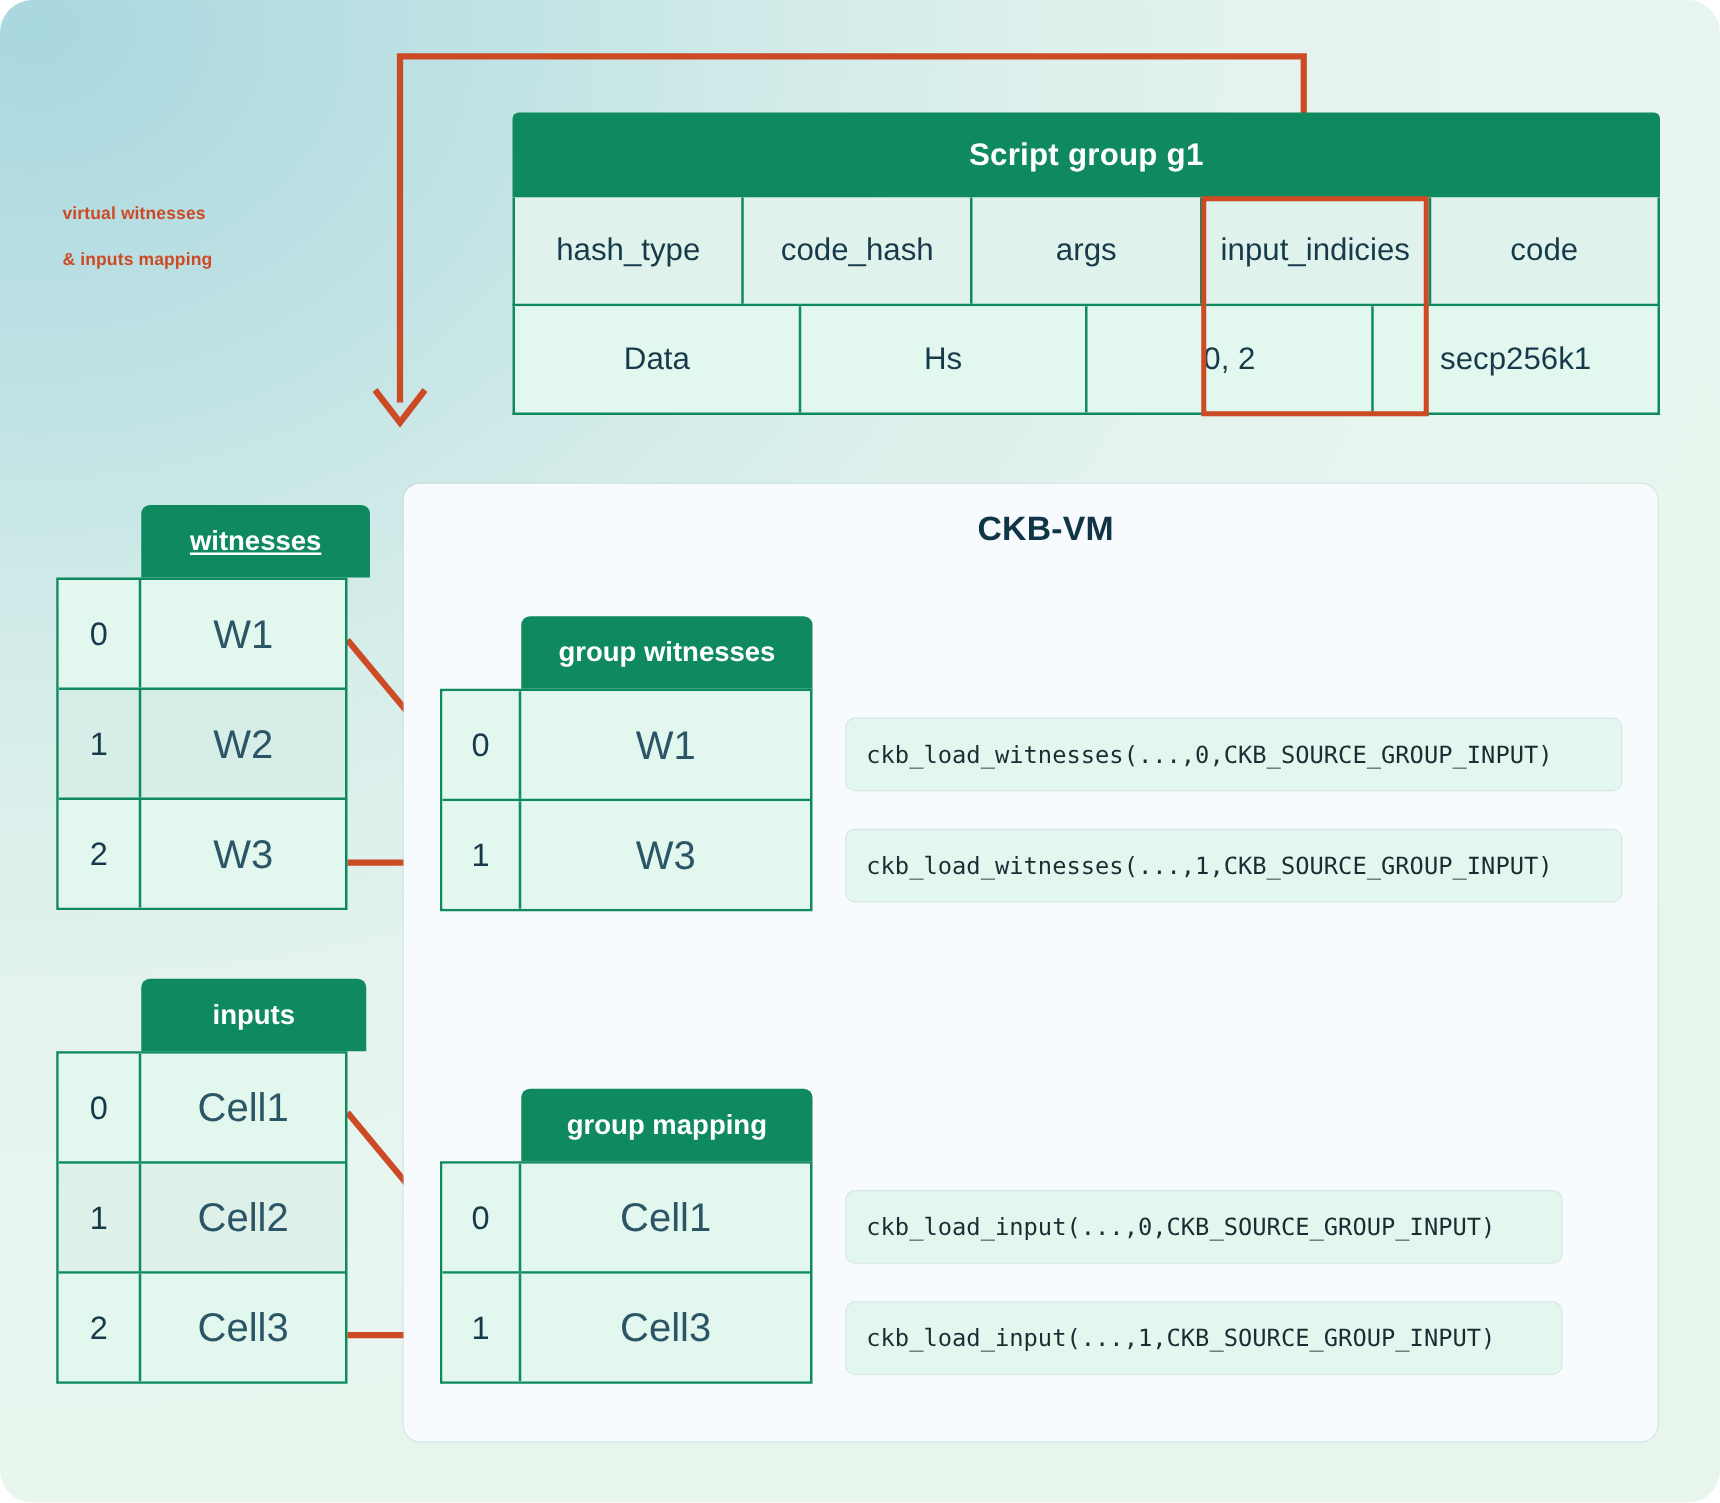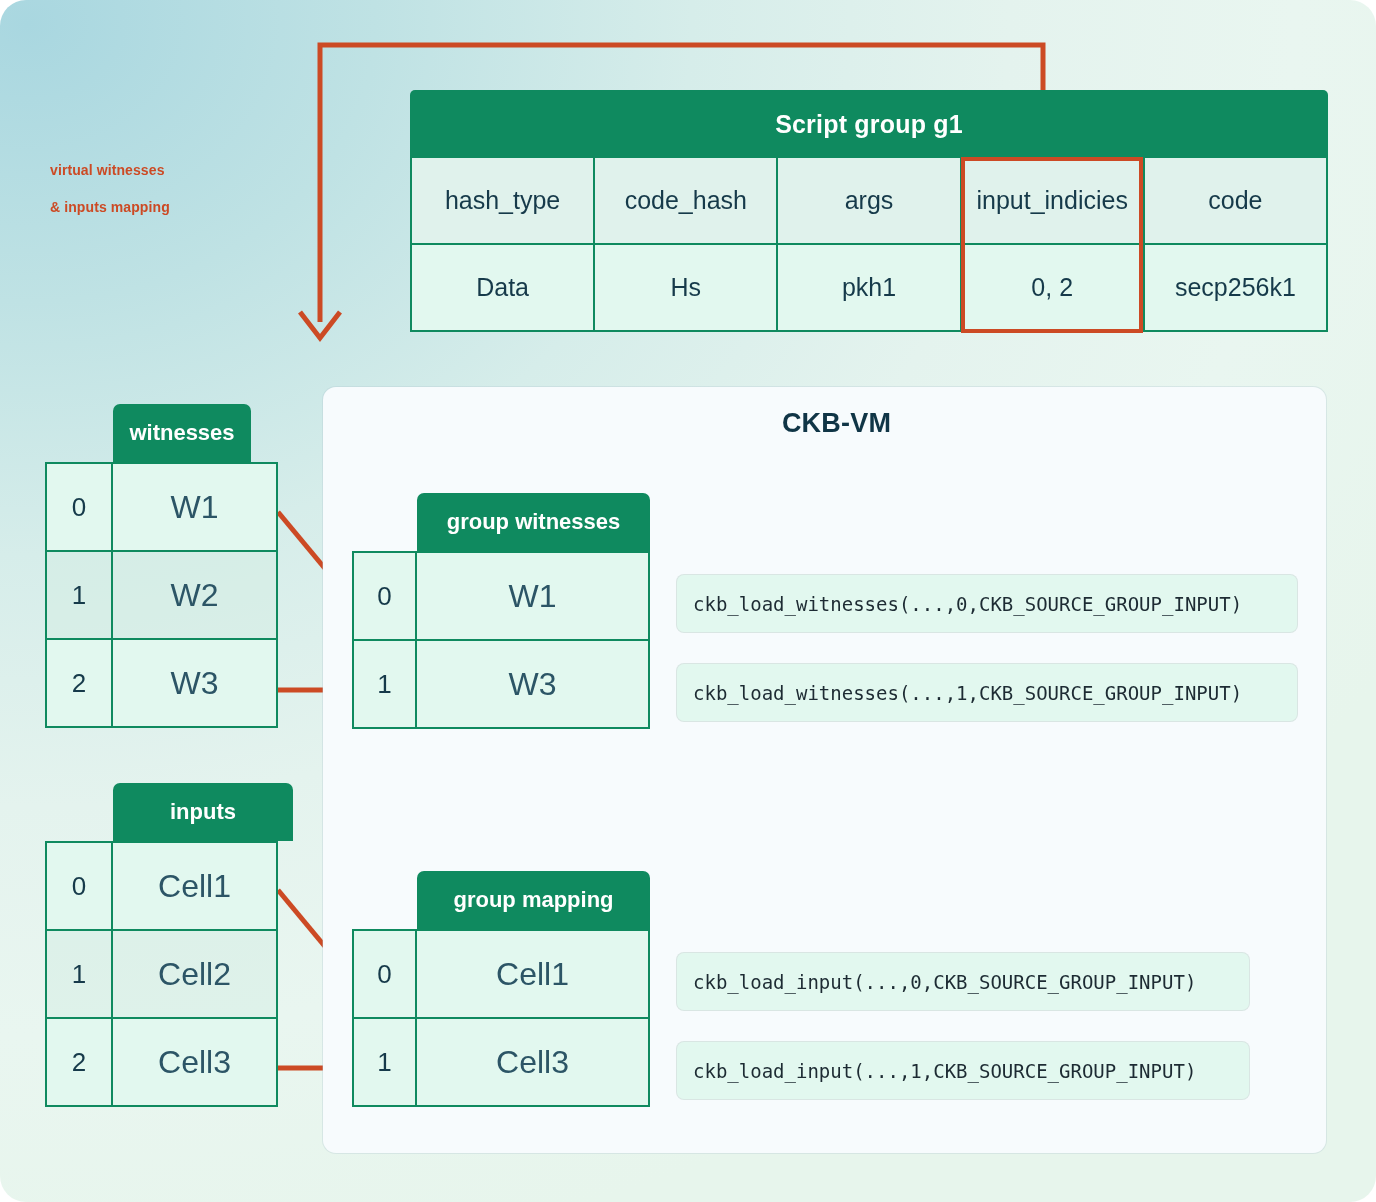--- a/index.html
+++ b/index.html
@@ -144,21 +144,21 @@
     align-items: center;
     justify-content: center;
     font-size: 32px;
     color: #2c5566;
     box-sizing: border-box;
   }
   .row-active { background: #e2f8ef; }
   .row-dim { background: rgba(213,238,228,0.52); }
 
   
-  #witnesses-head { left: 113px; top: 404px; width: 138px; height: 58px; }
+  #witnesses-head { left: 113px; top: 404px; width: 183px; height: 58px; text-decoration: underline; }
   #witnesses-body {
     left: 45px; top: 462px; width: 233px; height: 266px;
     border: 2px solid #0f8a5f;
   }
   #witnesses-body .t-row { height: 88px; }
   #witnesses-body .t-row:last-child { height: 86px; }
   #witnesses-body .t-idx { width: 66px; }
 
   #inputs-head { left: 113px; top: 783px; width: 180px; height: 58px; }
   #inputs-body {
@@ -239,21 +239,20 @@
     <div class="sg-row hdr">
       <div class="sg-cell">hash_type</div>
       <div class="sg-cell">code_hash</div>
       <div class="sg-cell">args</div>
       <div class="sg-cell">input_indicies</div>
       <div class="sg-cell">code</div>
     </div>
     <div class="sg-row val">
       <div class="sg-cell">Data</div>
       <div class="sg-cell">Hs</div>
-      <div class="sg-cell">pkh1</div>
       <div class="sg-cell">0, 2</div>
       <div class="sg-cell">secp256k1</div>
     </div>
   </div>
   <div class="abs" id="sg-highlight"></div>
 
   <div class="abs" id="vm-panel"></div>
   <div class="abs" id="vm-title">CKB-VM</div>
 
   <div class="abs tbl-head" id="witnesses-head">witnesses</div>

